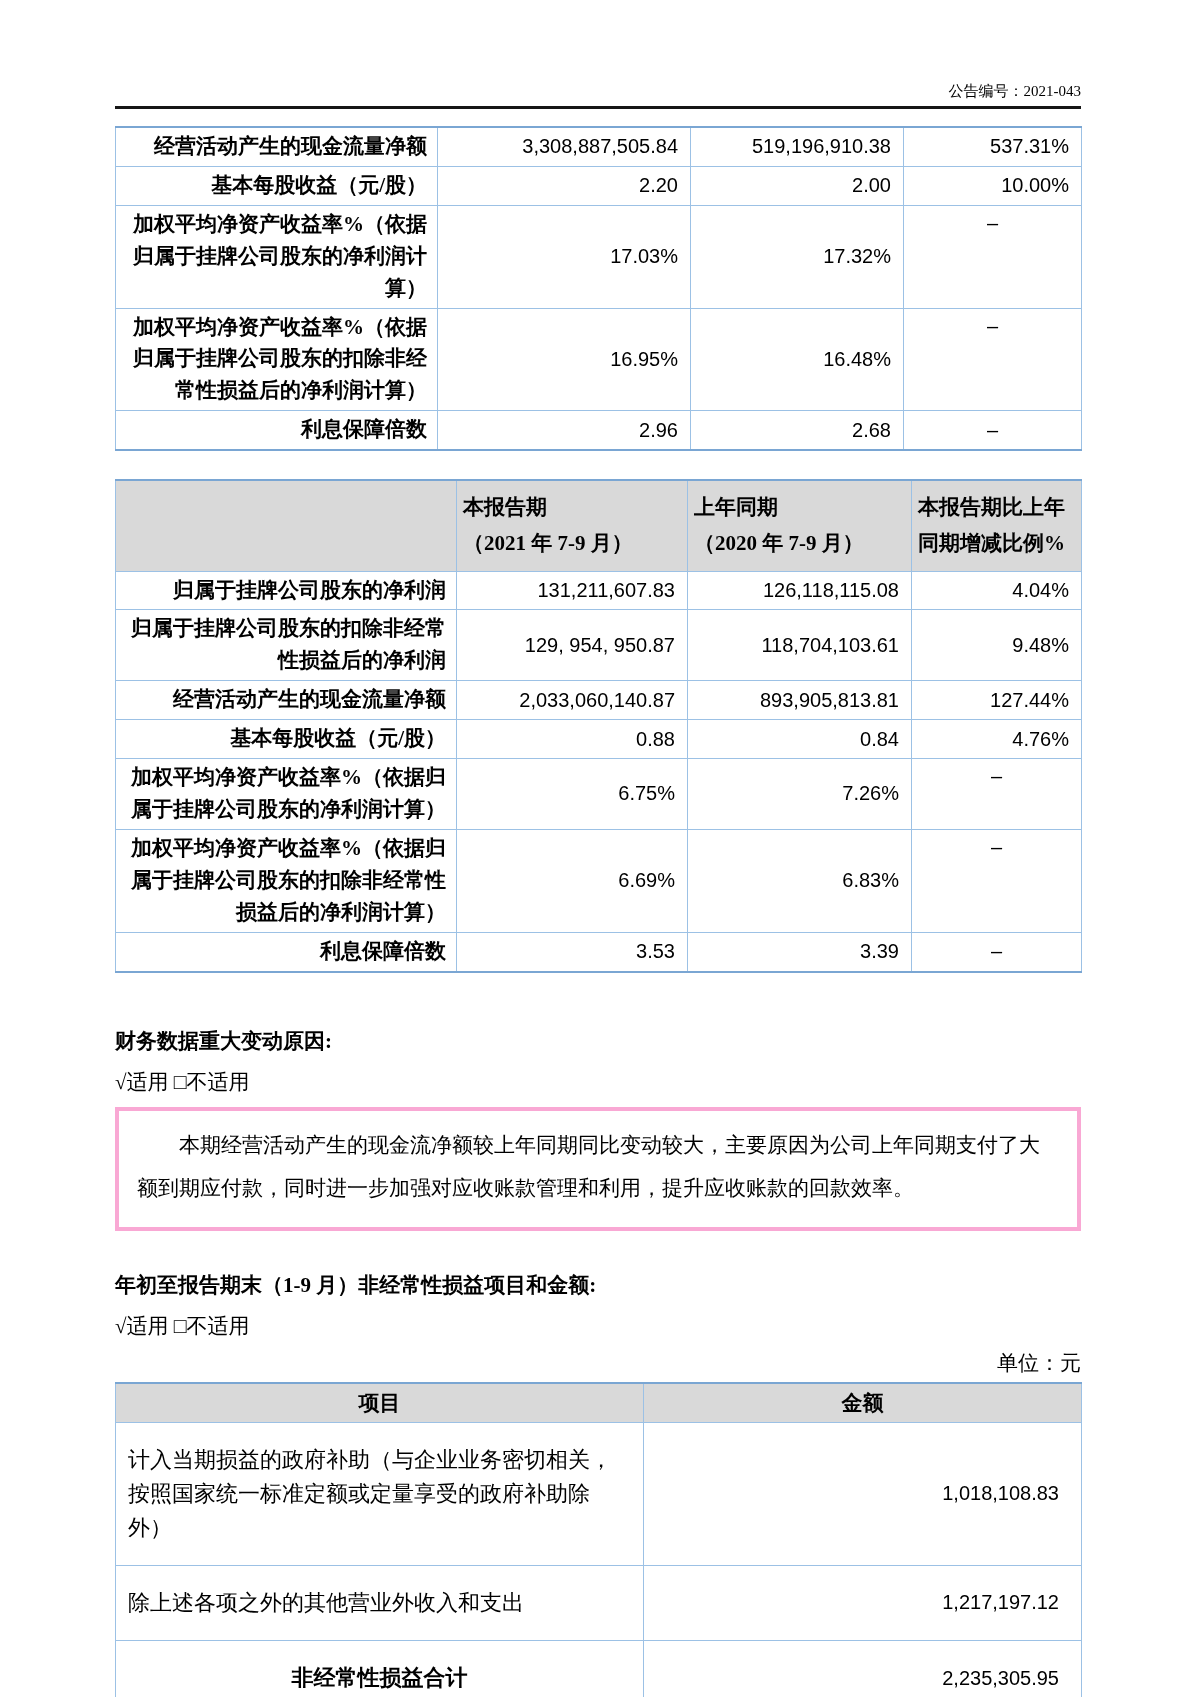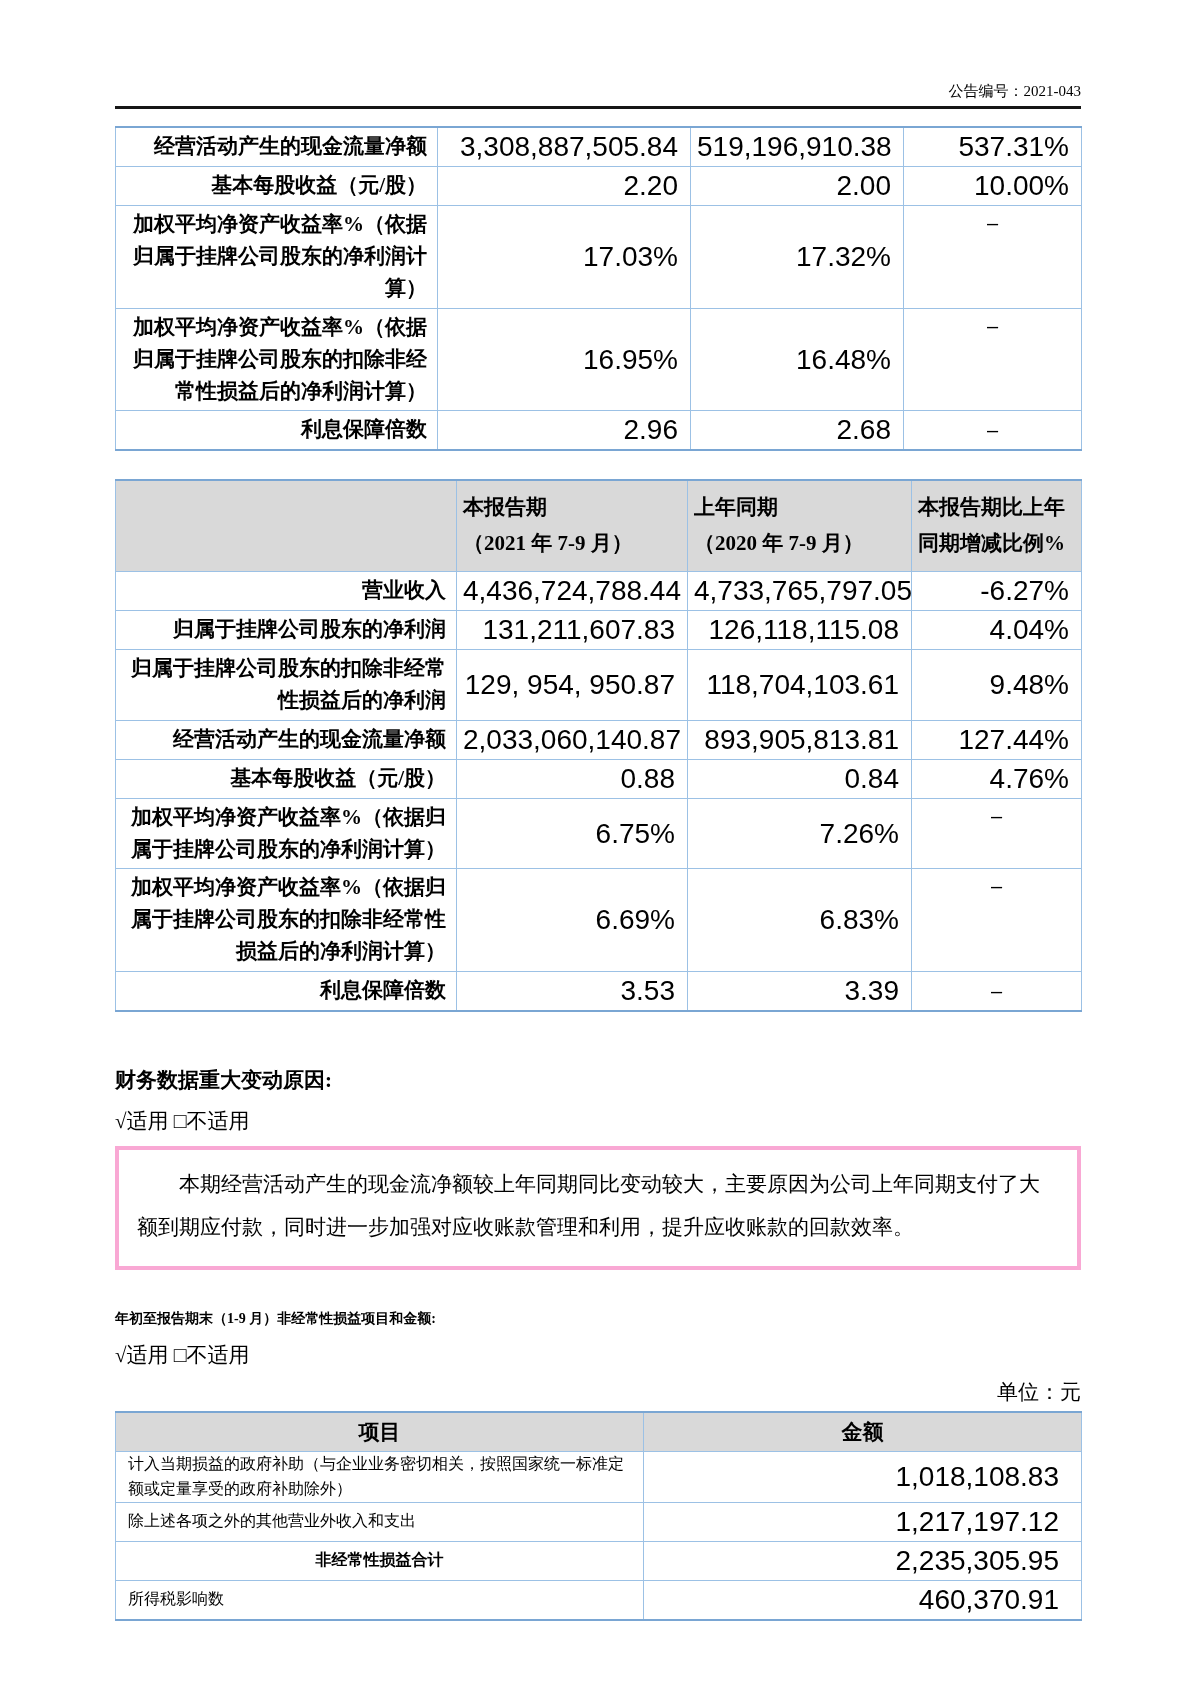--- a/index.html
+++ b/index.html
@@ -28,21 +28,21 @@
   td, th { border: 1px solid #9cc1e5; vertical-align: middle; }
   td.lbl {
     font-size: 21px;
     line-height: 1.52;
     padding: 3px 10px;
     text-align: right;
     font-weight: bold;
   }
   td.num, td.chg {
     font-family: "Liberation Sans", sans-serif;
-    font-size: 28px;
+    font-size: 20px;
     text-align: right;
     padding: 3px 12px 3px 6px;
   }
   td.dash {
     font-family: "Liberation Sans", sans-serif;
     font-size: 20px;
     text-align: center;
     padding: 3px 6px;
   }
   td.top { vertical-align: top; padding-top: 6px; }
@@ -52,41 +52,41 @@
   #t2 thead td {
     background: #d9d9d9;
     text-align: left;
     font-weight: bold;
     font-size: 21px;
     line-height: 1.7;
     padding: 9px 6px;
   }
 
   .sec-title { margin-top: 54px; font-size: 21px; font-weight: bold; }
-  .sec-title2 { margin-top: 40px; font-size: 14px; font-weight: bold; }
+  .sec-title2 { margin-top: 40px; font-size: 21px; font-weight: bold; }
   .appl { margin-top: 13px; font-size: 21px; }
   .reason-box {
     margin-top: 11px;
     border: 4px solid #f9a8d4;
     padding: 13px 18px 17px 18px;
     font-size: 21px;
     line-height: 2.05;
   }
   .reason-box p { margin: 0; text-indent: 2em; }
   .unit-line { margin-top: 9px; text-align: right; font-size: 21px; }
 
   #t3 { margin-top: 5px; }
   #t3 thead td {
     background: #d9d9d9;
     text-align: center;
     font-weight: bold;
     font-size: 21px;
     padding: 5px 2px;
   }
-  #t3 td.item { font-size: 16px; line-height: 1.55; padding: 0 12px; }
+  #t3 td.item { font-size: 22px; line-height: 1.55; padding: 20px 12px; }
   #t3 tr.total td.item { text-align: center; font-weight: bold; }
   #t3 td.num { padding-right: 22px; }
 </style>
 </head>
 <body>
 
 <div class="content">
 
   <div class="ann-line">公告编号：2021-043</div>
   <div class="rule"></div>
@@ -148,26 +148,20 @@
         </td>
         <td>
           <div>上年同期</div>
           <div>（2020 年 7-9 月）</div>
         </td>
         <td>本报告期比上年同期增减比例%</td>
       </tr>
     </thead>
     <tbody>
       <tr>
-        <td class="lbl">营业收入</td>
-        <td class="num">4,436,724,788.44</td>
-        <td class="num">4,733,765,797.05</td>
-        <td class="chg">-6.27%</td>
-      </tr>
-      <tr>
         <td class="lbl">归属于挂牌公司股东的净利润</td>
         <td class="num">131,211,607.83</td>
         <td class="num">126,118,115.08</td>
         <td class="chg">4.04%</td>
       </tr>
       <tr>
         <td class="lbl">归属于挂牌公司股东的扣除非经常性损益后的净利润</td>
         <td class="num">129, 954, 950.87</td>
         <td class="num">118,704,103.61</td>
         <td class="chg">9.48%</td>

